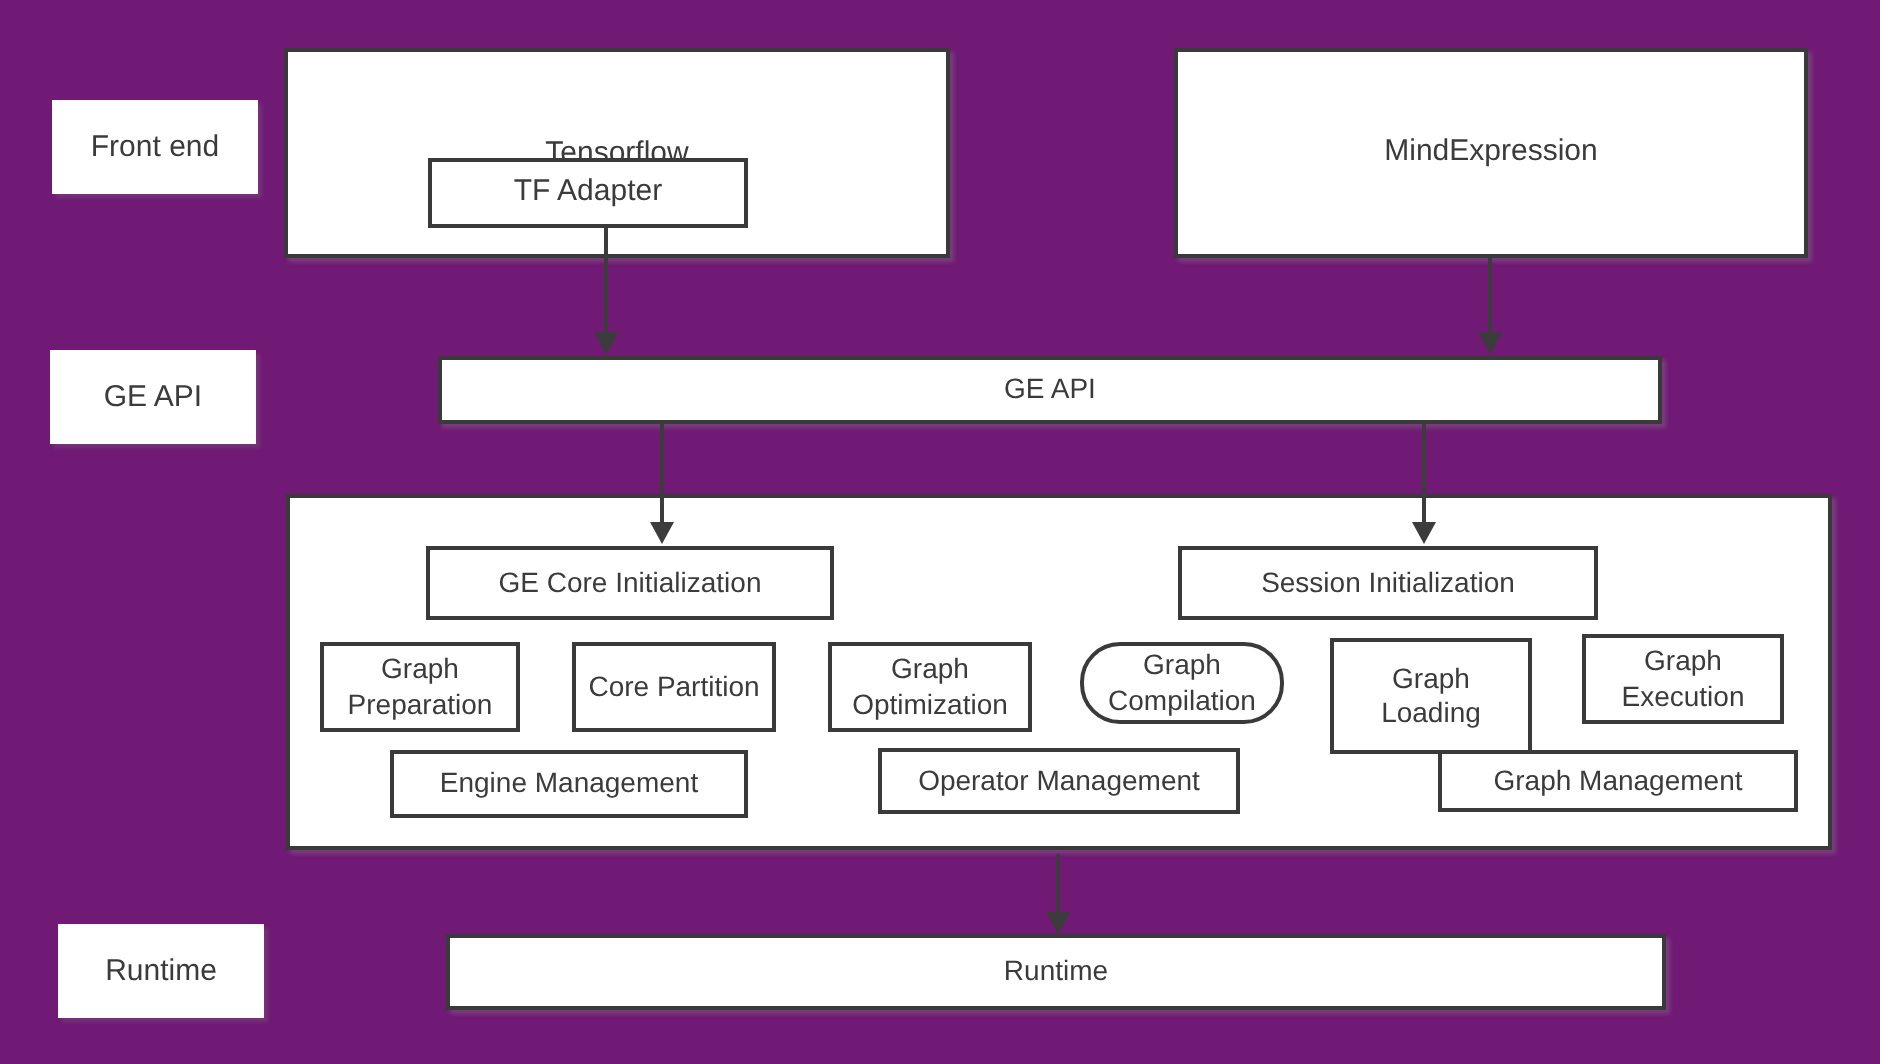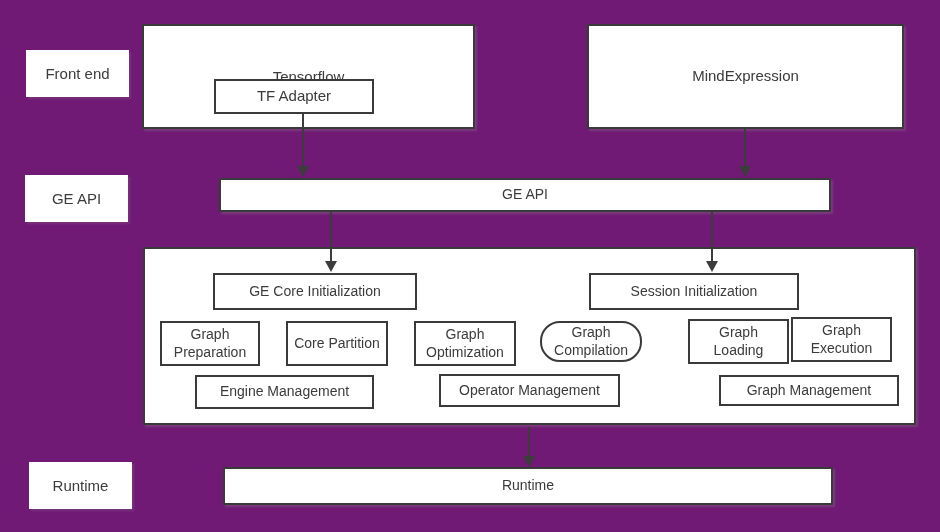--- a/index.html
+++ b/index.html
@@ -68,21 +68,21 @@
   }
   .gecore-container .wbox { box-shadow: none; }
 
   .gecore-init   { left: 68px;  top: 24px; width: 204px; height: 37px; }
   .session-init  { left: 444px; top: 24px; width: 210px; height: 37px; }
 
   .stage-0 { left: 15px;  top: 72px; width: 100px; height: 45px; }
   .stage-1 { left: 141px; top: 72px; width: 102px; height: 45px; }
   .stage-2 { left: 269px; top: 72px; width: 102px; height: 45px; }
   .stage-3 { left: 395px; top: 72px; width: 102px; height: 41px; border-radius: 20px; }
-  .stage-4 { left: 520px; top: 70px; width: 101px; height: 45px; margin-left: 23px; }
+  .stage-4 { left: 520px; top: 70px; width: 101px; height: 58px; }
   .stage-5 { left: 646px; top: 68px; width: 101px; height: 45px; align-items: center; }
   .stage { padding: 2px 6px; }
 
   .mgmt-0 { left: 50px;  top: 126px; width: 179px; height: 34px; }
   .mgmt-1 { left: 294px; top: 125px; width: 181px; height: 33px; }
   .mgmt-2 { left: 546px; top: 126px; width: 180px; height: 31px; margin-left: 28px; }
 
   .arrow {
     position: absolute;
     width: 2px;

